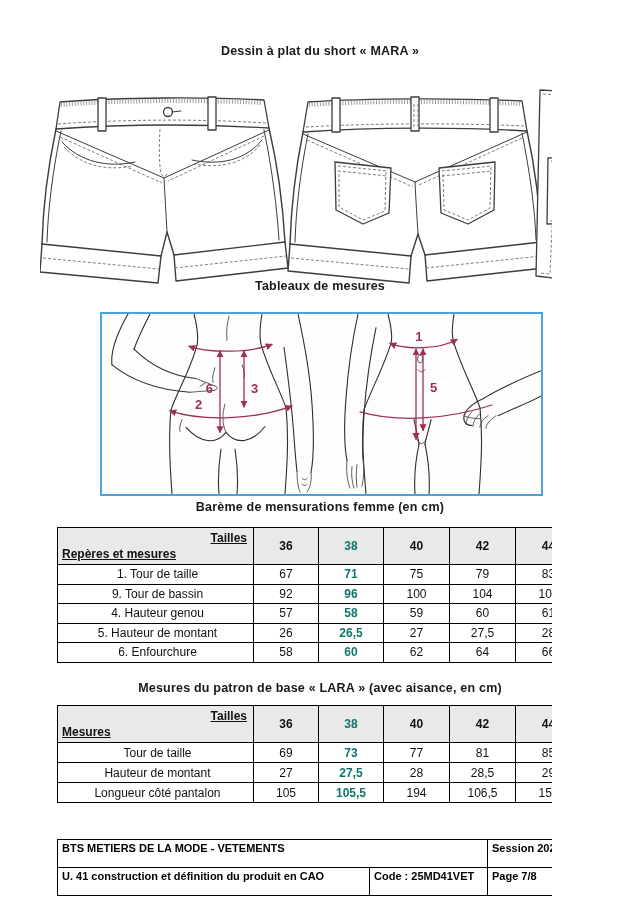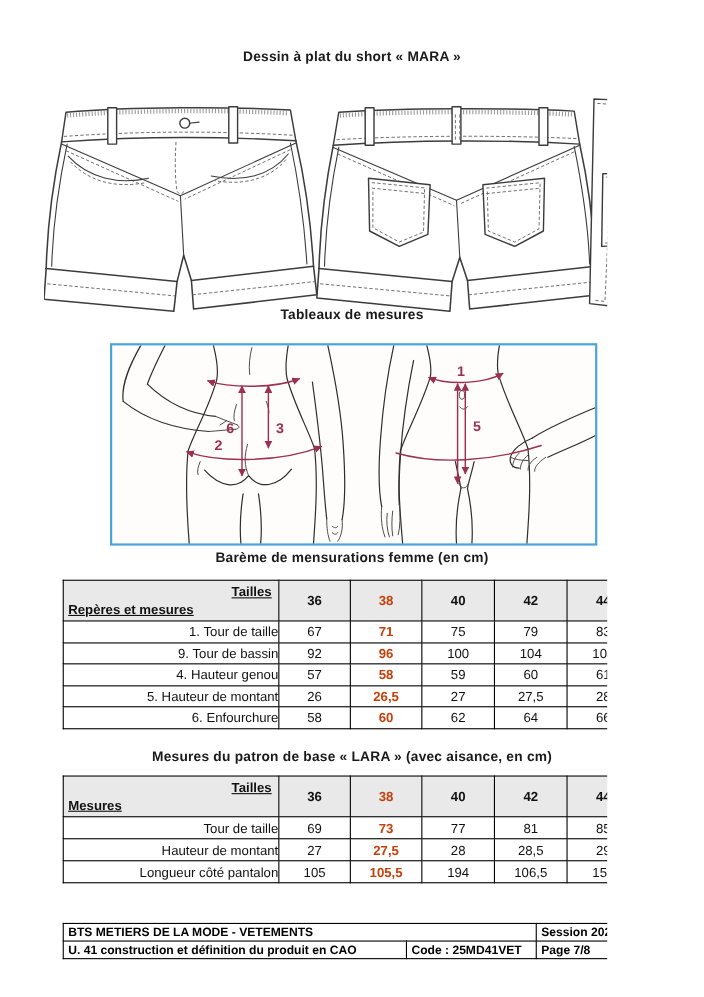--- a/index.html
+++ b/index.html
@@ -28,28 +28,28 @@
   }
   #table1{top:527px;}
   #table2{top:705px;}
   .mtable td,.mtable th{border:1px solid #000;padding:0;overflow:hidden;white-space:nowrap;}
   .mtable thead th{background:#e9e9e9;height:36px;vertical-align:middle;font-size:12px;}
   .mtable .corner{vertical-align:top;text-decoration:underline;}
   .corner .c-top{display:block;text-align:right;font-weight:bold;padding:3px 6px 0 0;line-height:1.25;}
   .corner .c-bot{display:block;text-align:left;font-weight:bold;padding:1px 0 0 4px;line-height:1.25;}
   .mtable tbody td{height:18.5px;text-align:center;vertical-align:middle;}
   #table2 tbody td{height:19px;}
-  .mtable tbody td.lbl{text-align:right;padding-left:4px;}
-  .mtable .red{color:#c2410c;font-weight:bold;}
+  .mtable tbody td.lbl{text-align:center;padding-left:4px;}
+  .mtable .red{color:#0f766e;font-weight:bold;}
 
   table.footer{
     position:absolute;left:57px;top:839px;width:524px;border-collapse:collapse;
     table-layout:fixed;font-size:11px;font-weight:bold;color:#000;
   }
-  .footer td{border:1px solid #000;height:15px;padding:0 0 0 4px;white-space:nowrap;overflow:hidden;vertical-align:middle;margin-top:24px;}
+  .footer td{border:1px solid #000;height:15px;padding:0 0 12px 4px;white-space:nowrap;overflow:hidden;vertical-align:middle;margin-top:24px;}
 
   
   .ol{fill:none;stroke:#3c3c3c;stroke-width:1.4;stroke-linejoin:round;stroke-linecap:round;}
   .ol2{fill:none;stroke:#3c3c3c;stroke-width:1;stroke-linejoin:round;stroke-linecap:round;}
   .fw{fill:#ffffff;stroke:#3c3c3c;stroke-width:1.3;stroke-linejoin:round;}
   .st{fill:none;stroke:#6e6e6e;stroke-width:.9;stroke-dasharray:3 2;}
   .hatch{fill:none;stroke:#9a9a9a;stroke-width:4;stroke-dasharray:1 1.8;}
   .sk{fill:none;stroke:#2e2e2e;stroke-width:1.1;stroke-linecap:round;stroke-linejoin:round;}
   .sk2{fill:none;stroke:#4a4a4a;stroke-width:.9;stroke-linecap:round;}
   .mr{fill:none;stroke:#9c3051;stroke-width:1.3;stroke-linecap:round;}

